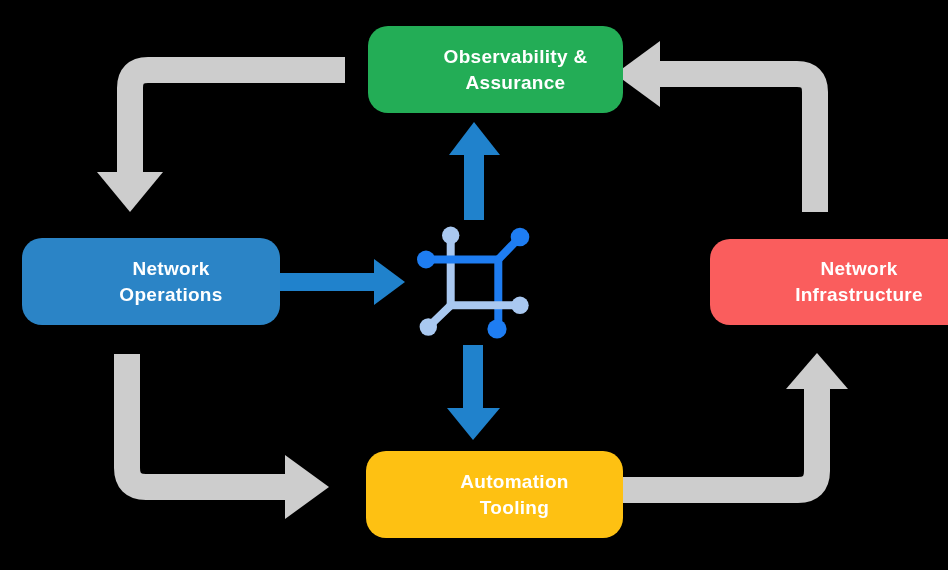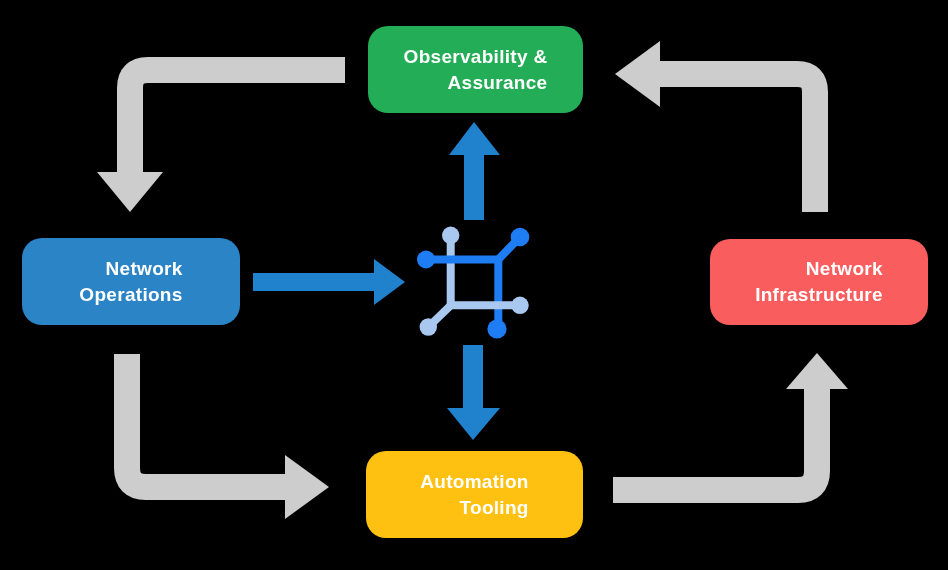--- a/index.html
+++ b/index.html
@@ -17,28 +17,29 @@
     position:absolute;left:0;top:0;width:948px;height:570px;
   }
   .cycle-shaft{fill:none;stroke-width:26;}
   .flow-shaft{fill:none;stroke-width:18;}
   .flow-shaft-v{fill:none;stroke-width:20;}
   .icon-line{fill:none;stroke-width:8;stroke-linecap:round;}
   .node{
     position:absolute;
     border-radius:20px;
     display:flex;align-items:center;justify-content:center;
-    text-align:right;
+    text-align:center;
     color:#fff;
     font-size:19px;
     font-weight:600;
     line-height:1.35;
     letter-spacing:0.3px;
     white-space:pre-line;
     cursor:default;
+    padding-left:40px;
   }
   .node-observability{left:368px;top:26px;width:215px;height:87px;}
   .node-operations{left:22px;top:238px;width:218px;height:87px;}
   .node-infrastructure{left:710px;top:239px;width:218px;height:86px;}
   .node-automation{left:366px;top:451px;width:217px;height:87px;}
 </style>
 </head>
 <body>
 
 <div class="canvas">

